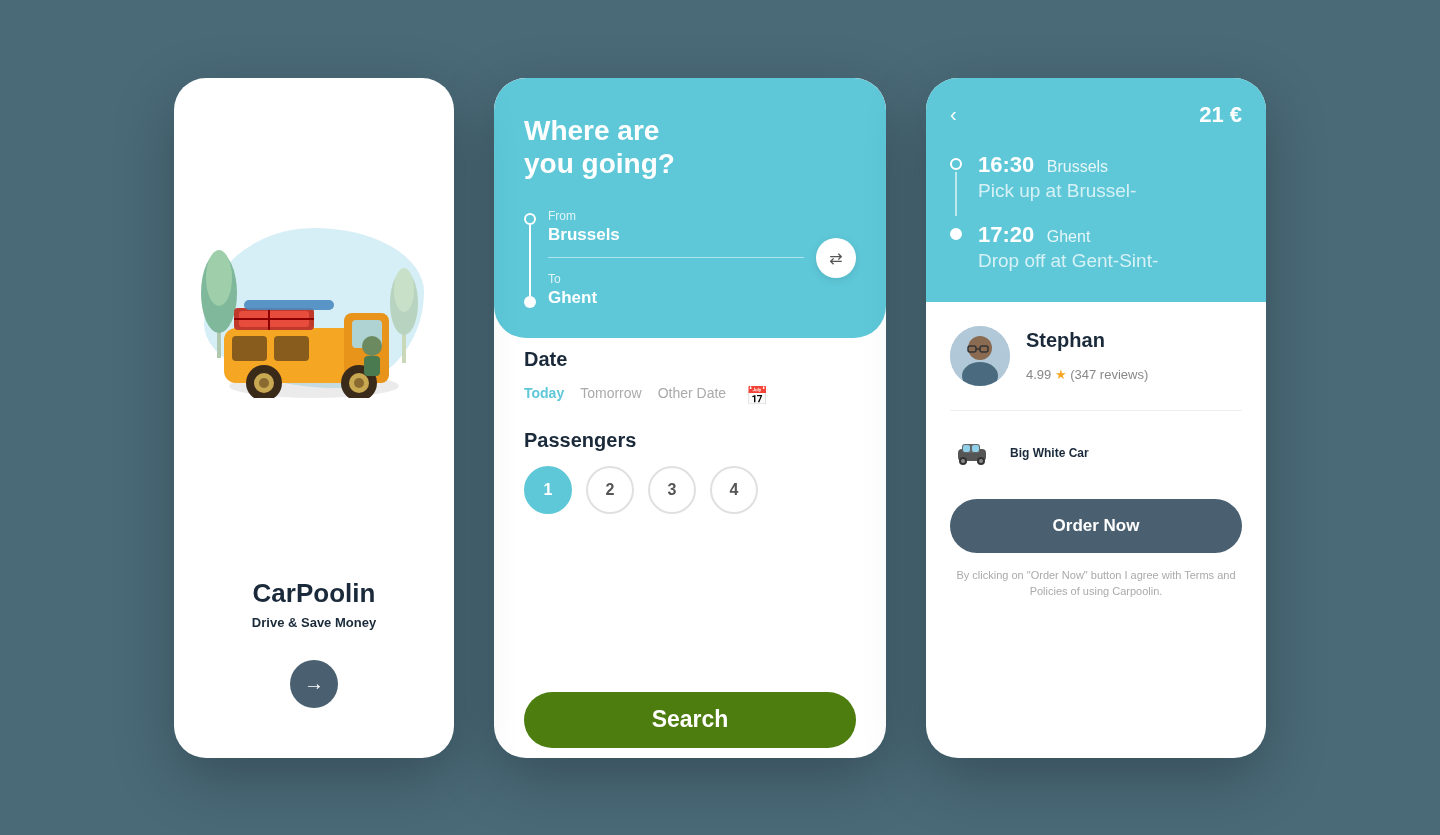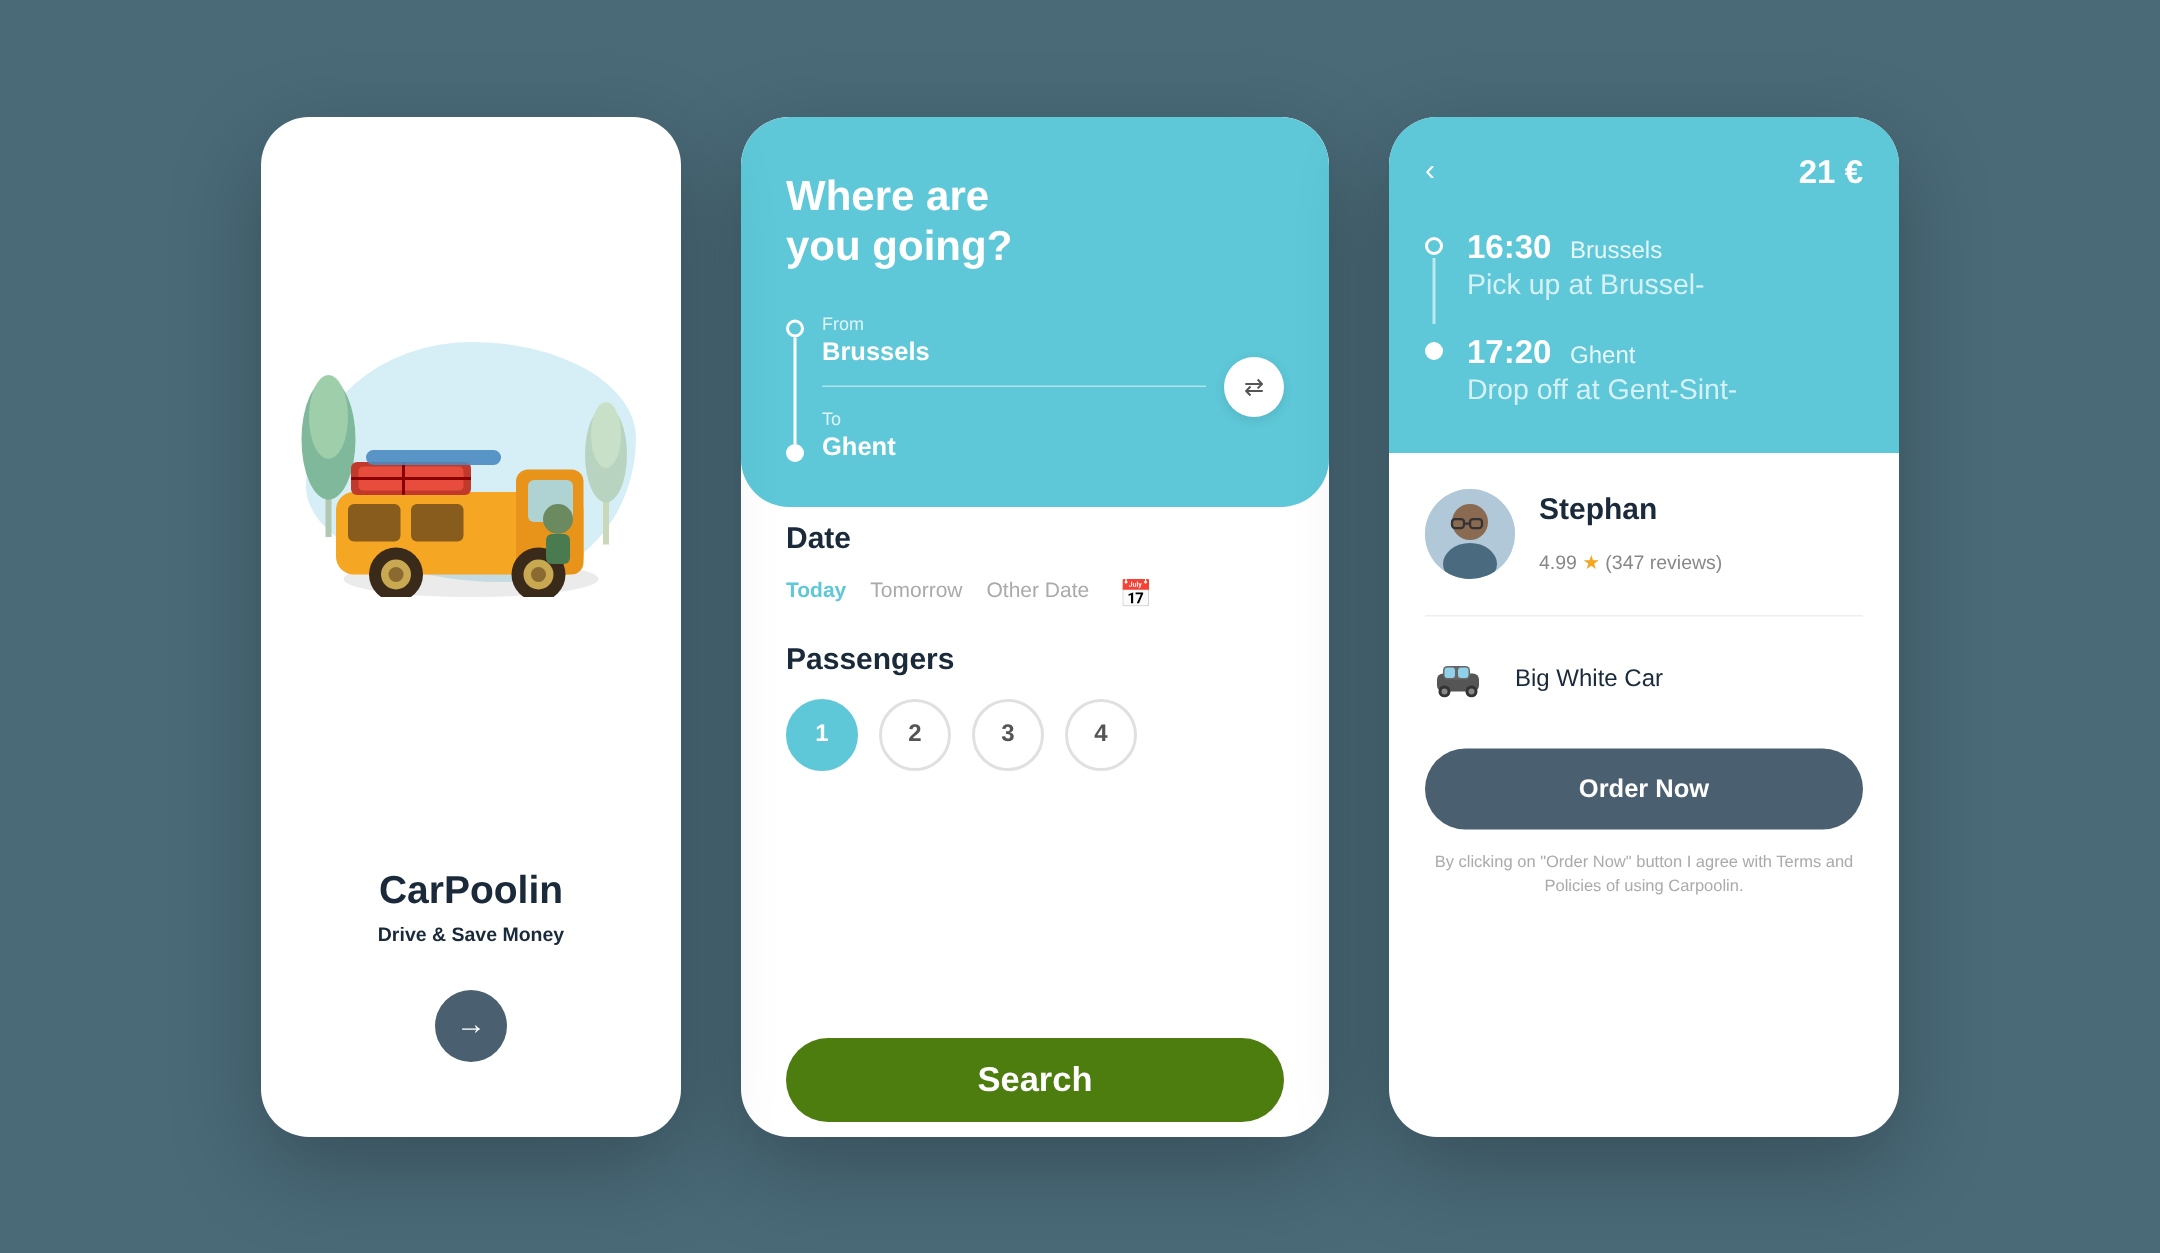--- a/index.html
+++ b/index.html
@@ -379,22 +379,22 @@
       margin-bottom: 24px;
     }
     .car-icon-wrap {
       width: 44px;
       height: 44px;
       display: flex;
       align-items: center;
       justify-content: center;
     }
     .car-name {
-      font-size: 16px;
-      font-weight: 400;
+      font-size: 12px;
+      font-weight: 700;
       color: #1a2a3a;
     }
     .order-btn {
       width: 100%;
       height: 54px;
       border-radius: 27px;
       background: #4a6070;
       border: none;
       color: #fff;
       font-size: 17px;

